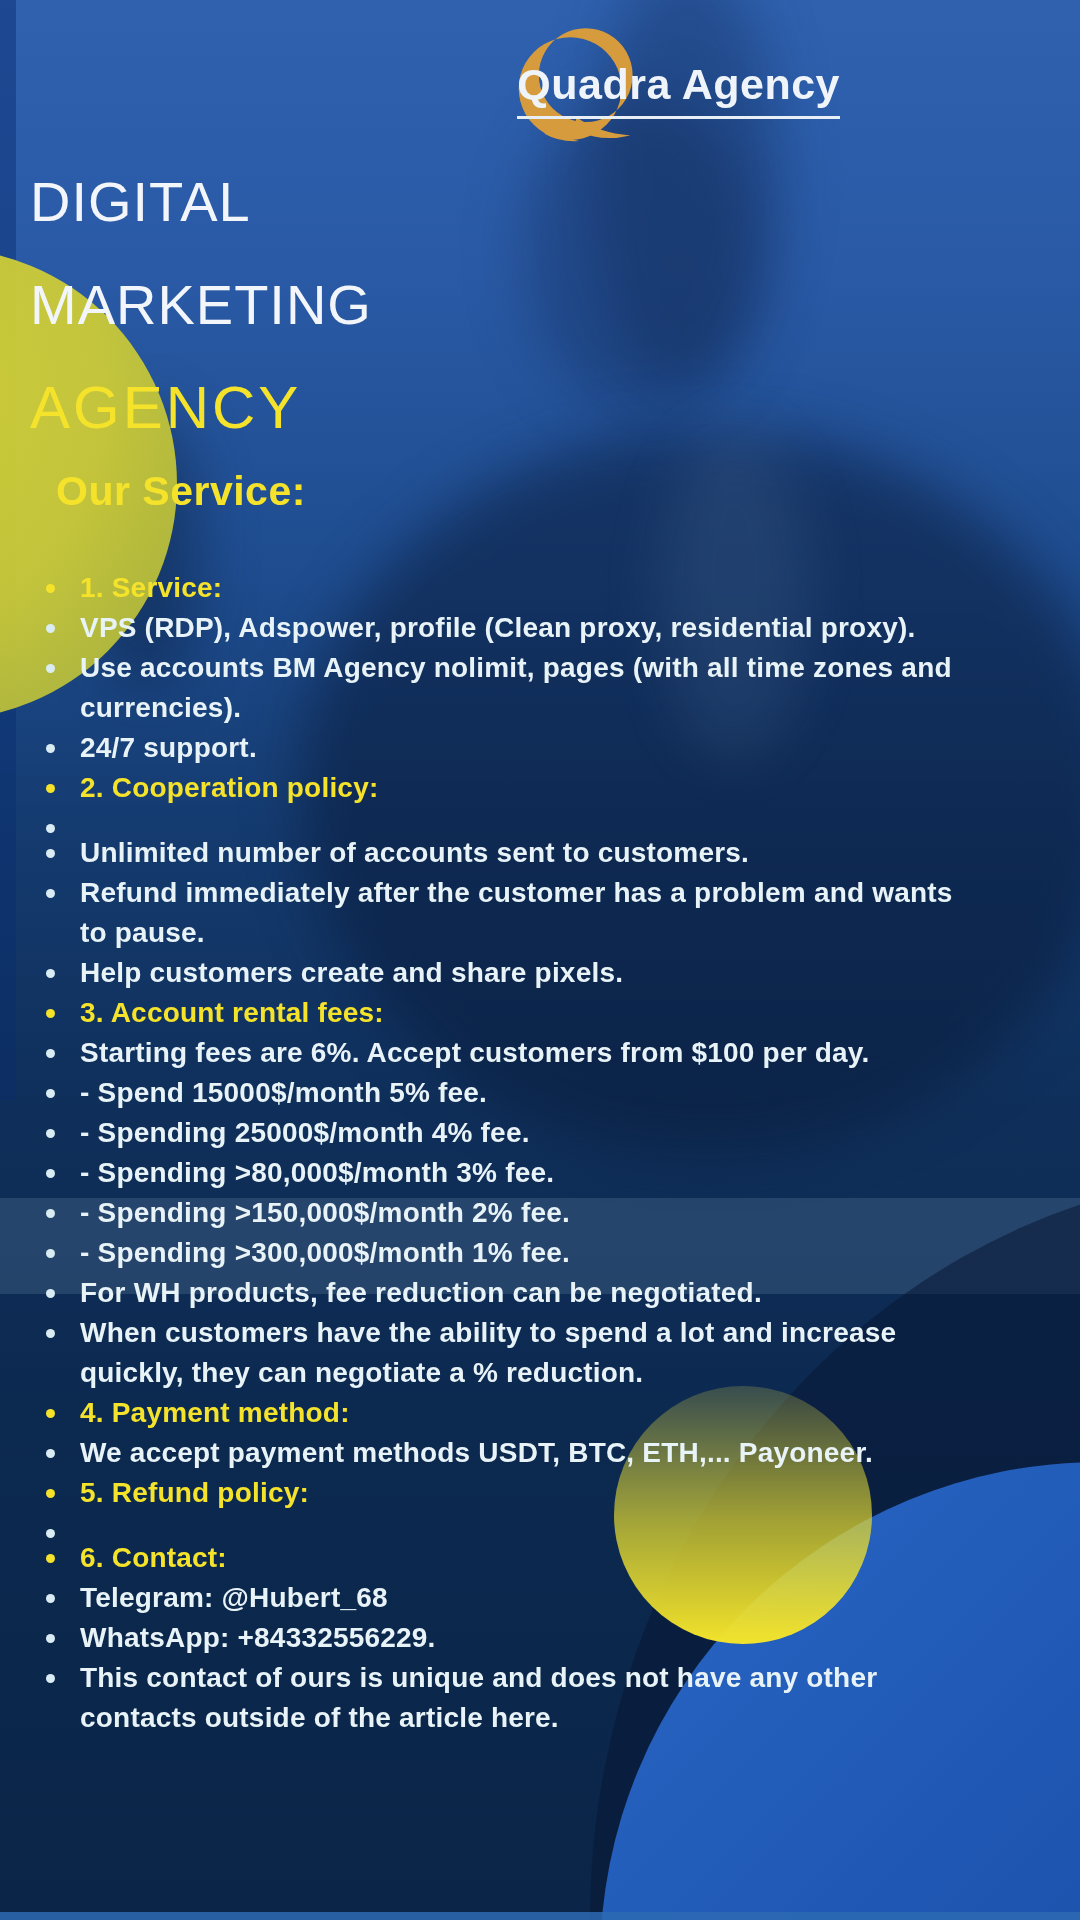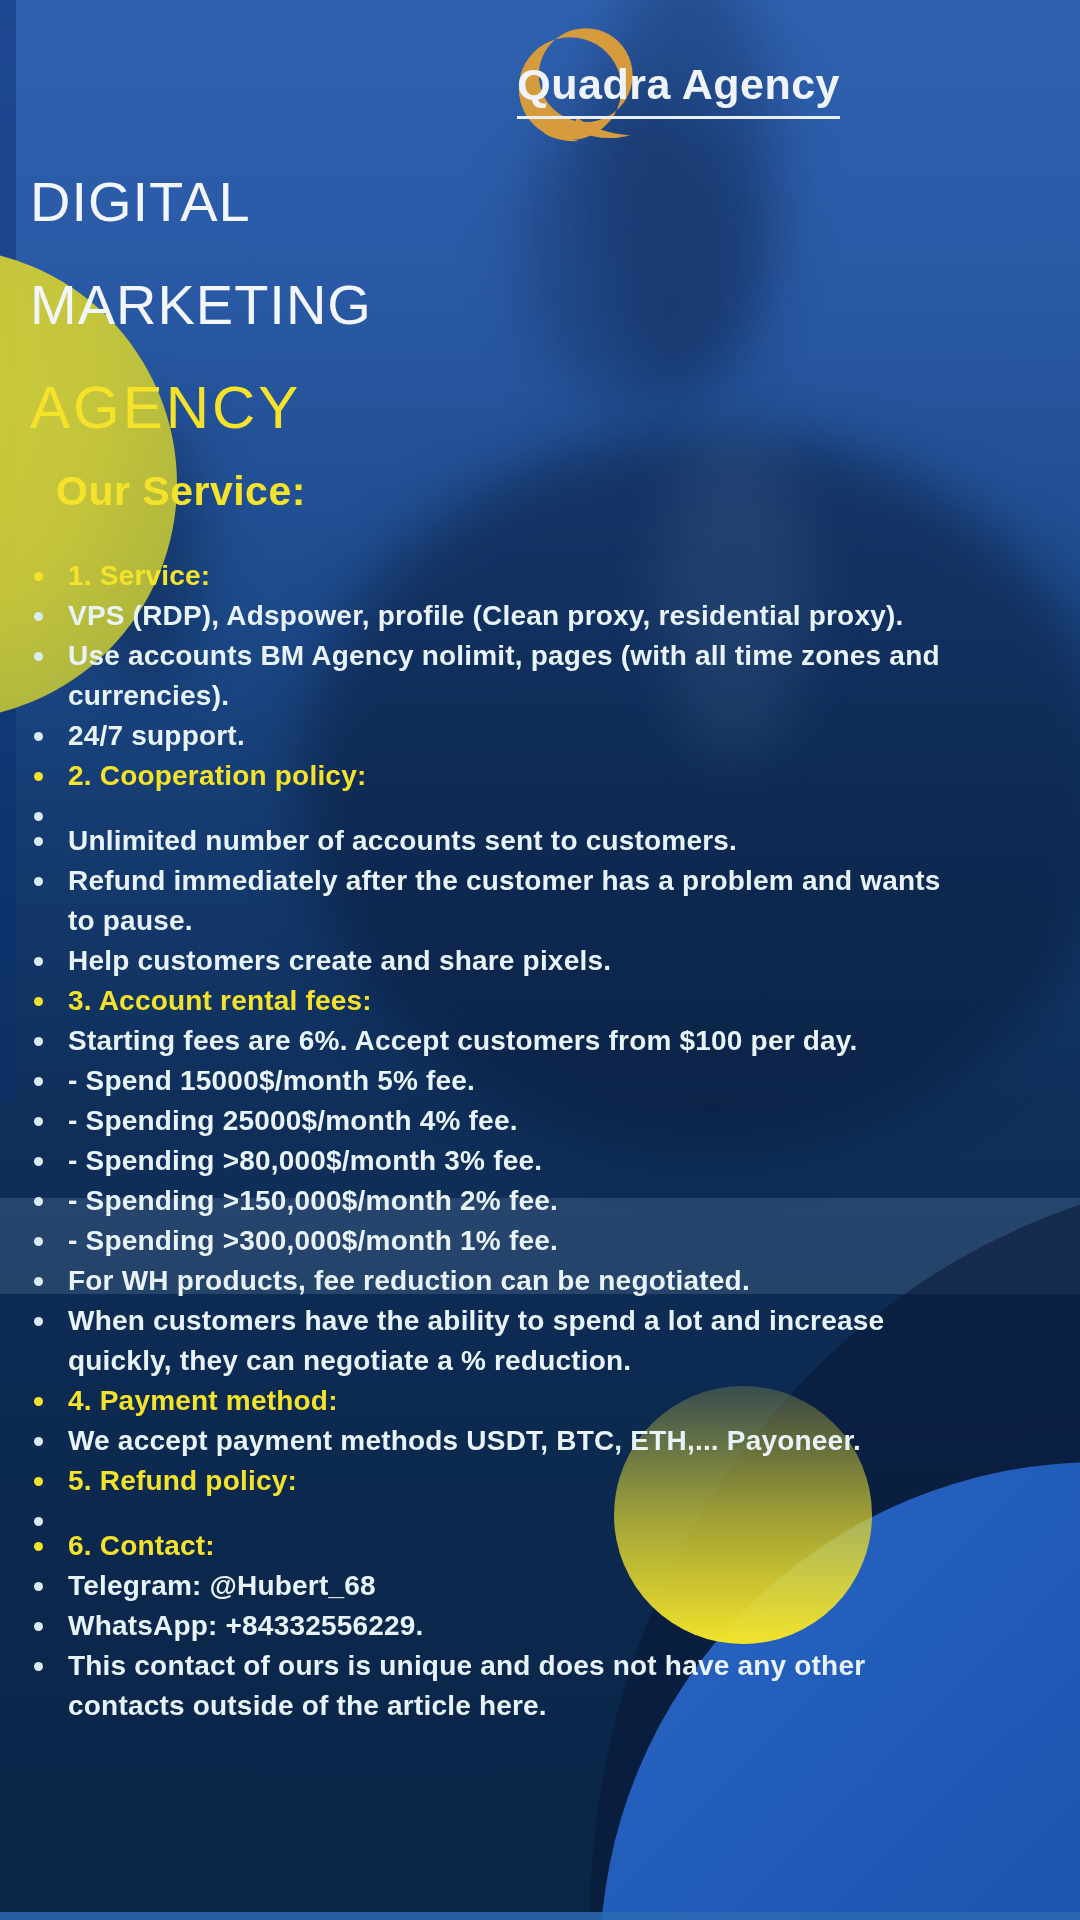--- a/index.html
+++ b/index.html
@@ -46,21 +46,21 @@
   .title{position:absolute;left:30px;top:150px;line-height:103px;}
   .title .t-white{color:#f2f6fa;font-size:56px;font-weight:400;letter-spacing:1px;}
   .title .t-yellow{color:var(--accent-yellow,#f5e32b);font-size:60px;font-weight:400;letter-spacing:3px;}
   .section-heading{
     position:absolute;left:14px;top:468px;
     color:var(--accent-yellow,#f5e32b);font-size:41px;font-weight:800;letter-spacing:.5px;margin-left:42px;
   }
   
   .service-list{
     position:absolute;left:30px;top:556px;width:1010px;
-    margin:0;padding:0;list-style:none;
+    margin:12px;padding:0;list-style:none;
     font-size:28px;line-height:40px;color:var(--text,#e8f3f7);
   }
   .service-list .row{display:flex;align-items:flex-start;font-weight:bold;}
   .service-list .dot{
     flex:0 0 34px;margin-top:16px;margin-left:4px;
     width:9px;height:9px;border-radius:50%;background:#d9ecf4;
     box-sizing:border-box;flex-basis:9px;margin-right:25px;
   }
   .service-list .txt{max-width:880px;letter-spacing:.2px;}
   .service-list .header{color:var(--accent-yellow,#f5e32b);font-weight:800;}

